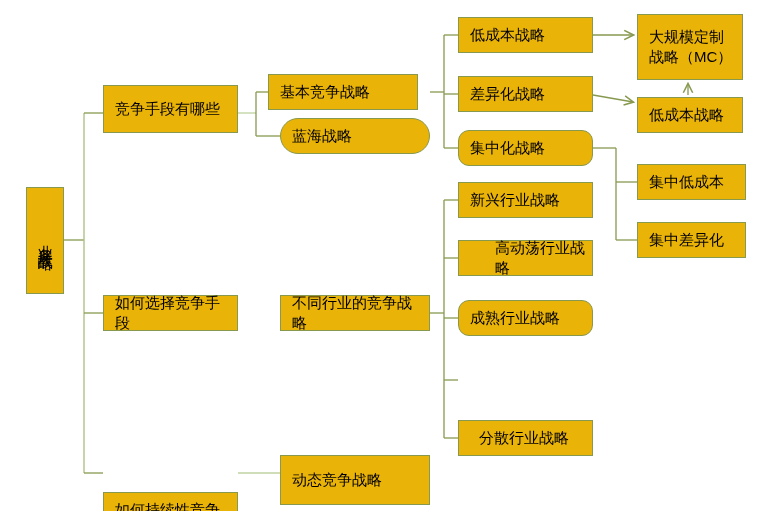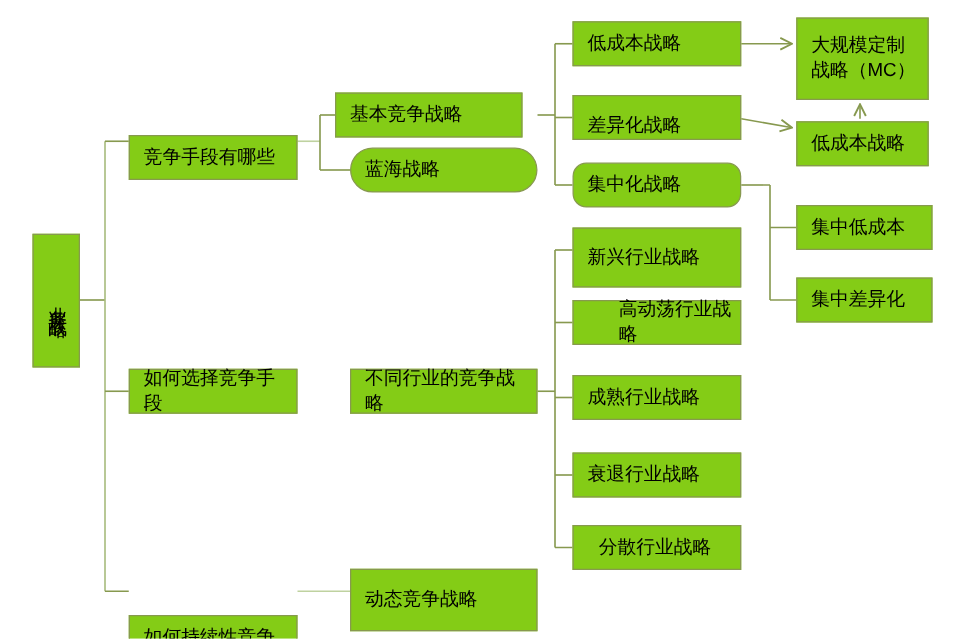--- a/index.html
+++ b/index.html
@@ -17,54 +17,54 @@
   }
   .connector-layer {
     position: absolute;
     left: 0; top: 0;
     width: 765px; height: 511px;
   }
   .node {
     position: absolute;
     box-sizing: border-box;
     border: 1.4px solid #87994F;
-    background: #84cc16;
+    background: #eab308;
     color: #000000;
     font-size: 15px;
     display: flex;
     align-items: center;
     padding-left: 11px;
     padding-right: 4px;
     line-height: 1.35;
     white-space: normal;
   }
   .node-root {
     justify-content: center;
     padding: 0;
   }
   .node-root span {
     writing-mode: vertical-rl;
     text-orientation: upright;
     letter-spacing: 3px;
   }
   
   .n-root            { left: 26px;  top: 187px; width: 38px;  height: 107px; }
-  .n-competition     { left: 103px; top: 108px;  width: 135px; height: 36px; text-align: center; }
+  .n-competition     { left: 103px; top: 85px;  width: 135px; height: 48px; text-align: center; }
   .n-choose          { left: 103px; top: 295px; width: 135px; height: 36px; }
   .n-sustain         { left: 103px; top: 455px; width: 135px; height: 36px; margin-top: 37px; }
   .n-basic           { left: 268px; top: 74px;  width: 150px; height: 36px; }
   .n-blueocean       { left: 280px; top: 118px; width: 150px; height: 36px; border-radius: 18px; }
   .n-industry        { left: 280px; top: 295px; width: 150px; height: 36px; }
   .n-dynamic         { left: 280px; top: 455px; width: 150px; height: 50px; }
   .n-lowcost         { left: 458px; top: 17px;  width: 135px; height: 36px; }
-  .n-diff            { left: 458px; top: 76px;  width: 135px; height: 36px; align-items: flex-end; }
+  .n-diff            { left: 458px; top: 76px;  width: 135px; height: 36px; }
   .n-focus           { left: 458px; top: 130px; width: 135px; height: 36px; border-radius: 11px; }
-  .n-emerging        { left: 458px; top: 182px; width: 135px; height: 48px; }
+  .n-emerging        { left: 458px; top: 182px; width: 135px; height: 36px; }
   .n-turbulent       { left: 458px; top: 240px; width: 135px; height: 36px; padding-left: 36px; }
-  .n-mature          { left: 458px; top: 300px; width: 135px; height: 36px; }
+  .n-mature          { left: 458px; top: 300px; width: 135px; height: 36px; border-radius: 11px; }
   .n-declining       { left: 458px; top: 362px; width: 135px; height: 36px; }
   .n-fragmented      { left: 458px; top: 420px; width: 135px; height: 36px; padding-left: 20px; }
   .n-masscust        { left: 637px; top: 14px;  width: 106px; height: 66px; }
   .n-lowcost-right   { left: 637px; top: 97px;  width: 106px; height: 36px; }
   .n-focused-lc      { left: 637px; top: 164px; width: 109px; height: 36px; }
   .n-focused-diff    { left: 637px; top: 222px; width: 109px; height: 36px; }
 </style>
 </head>
 <body>
 
@@ -154,23 +154,20 @@
   </div>
   <div class="node n-emerging">
     <span>新兴行业战略</span>
   </div>
   <div class="node n-turbulent">
     <span>高动荡行业战略</span>
   </div>
   <div class="node n-mature">
     <span>成熟行业战略</span>
   </div>
-  <div class="node n-declining">
-    <span>衰退行业战略</span>
-  </div>
   <div class="node n-fragmented">
     <span>分散行业战略</span>
   </div>
 
   <div class="node n-masscust">
     <span>大规模定制战略（MC）</span>
   </div>
   <div class="node n-lowcost-right">
     <span>低成本战略</span>
   </div>

